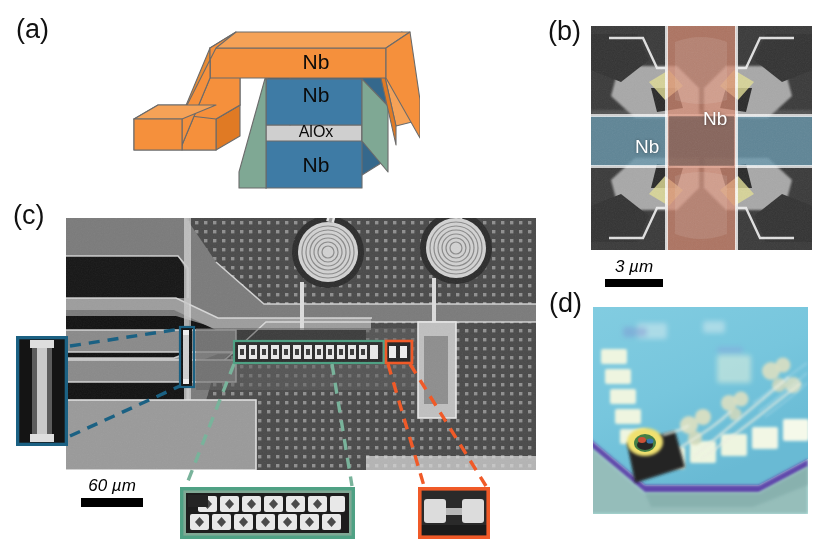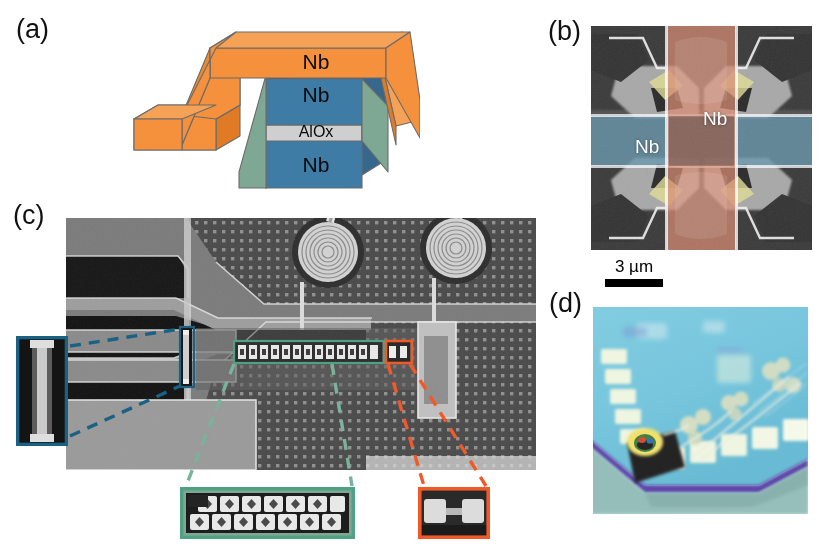--- a/index.html
+++ b/index.html
@@ -30,21 +30,21 @@
   
   #panelB{position:absolute;left:591px;top:26px;width:221px;height:224px;
           overflow:hidden;background:#3b3b3b;}
   .bnb{
     position:absolute;color:#ffffff;font-size:19px;
     font-family:"Liberation Sans","DejaVu Sans",sans-serif;
     text-shadow:0 0 3px rgba(0,0,0,.45);z-index:40;
   }
 
   
-  .sbwrap{position:absolute;text-align:center;}
+  .sbwrap{position:absolute;text-align:center;font-style:italic;}
   .sbtext{font-size:17px;color:#000;line-height:1.05;white-space:nowrap;
           font-family:"Liberation Sans","DejaVu Sans",sans-serif;}
   .sbbar{background:#000;margin:3px auto 0 auto;}
 
   
   #panelC{position:absolute;left:66px;top:218px;width:470px;height:252px;
           overflow:hidden;background:#6e6e6e;}
   #cInset{position:absolute;left:16px;top:336px;width:52px;height:110px;}
   #greenInset{position:absolute;left:180px;top:487px;width:175px;height:52px;}
   #orangeInset{position:absolute;left:418px;top:487px;width:72px;height:52px;}
@@ -435,20 +435,24 @@
     <svg width="72" height="52" viewBox="0 0 72 52">
       <rect x="0" y="0" width="72" height="52" fill="#2a2a2a"></rect>
       <rect x="6" y="12" width="22" height="24" rx="3" fill="#dcdcdc"></rect>
       <rect x="44" y="12" width="22" height="24" rx="3" fill="#dcdcdc"></rect>
       <rect x="28" y="21" width="16" height="7" fill="#b8b8b8"></rect>
       <rect x="0" y="38" width="72" height="14" fill="#1b1b1b"></rect>
       <rect x="1.8" y="1.8" width="68.4" height="48.4" fill="none" stroke="#F05A28" stroke-width="3.6"></rect>
     </svg>
   </div>
 
+  <div class="sbwrap nosel" style="left:62px;top:477px;width:100px;">
+    <div class="sbtext">60 µm</div>
+    <div class="sbbar" style="width:62px;height:9px;"></div>
+  </div>
 
   <div class="plabel nosel" style="left:549px;top:290px;">(d)</div>
 
   <div id="panelD">
     <svg width="215" height="207" viewBox="0 0 215 207">
       <defs>
         <linearGradient id="chipg" x1="0" y1="0" x2="0.5" y2="1">
           <stop offset="0%" stop-color="#7ECBE0"></stop>
           <stop offset="55%" stop-color="#72C4DC"></stop>
           <stop offset="100%" stop-color="#63B8D3"></stop>

